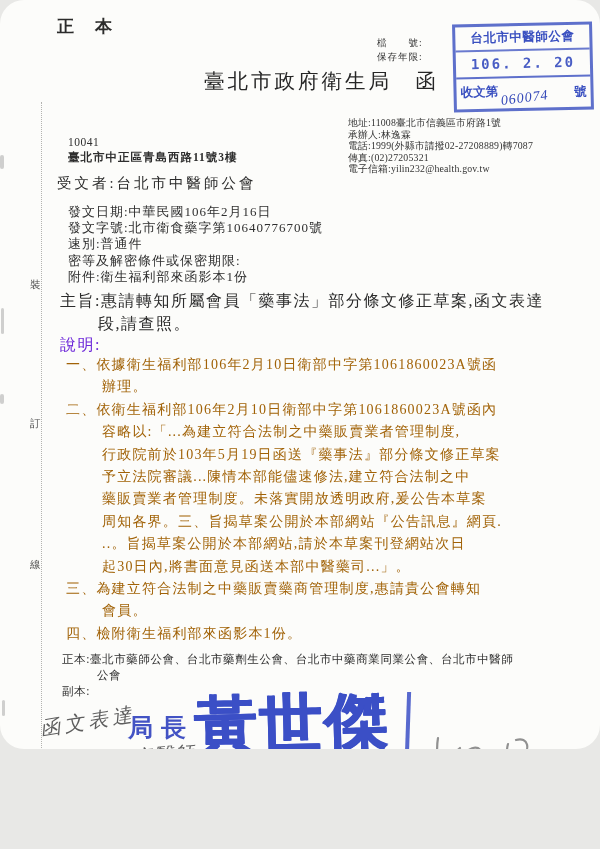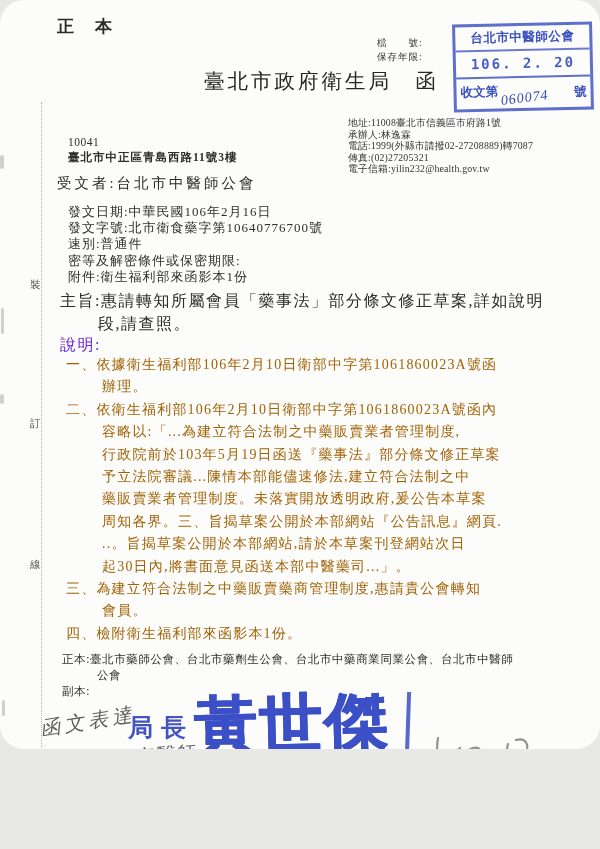--- a/index.html
+++ b/index.html
@@ -118,21 +118,21 @@
 
   <div class="abs meta">
     <div>發文日期:中華民國106年2月16日</div>
     <div>發文字號:北市衛食藥字第10640776700號</div>
     <div>速別:普通件</div>
     <div>密等及解密條件或保密期限:</div>
     <div>附件:衛生福利部來函影本1份</div>
   </div>
 
   <div class="abs subject">
-    <div>主旨:惠請轉知所屬會員「藥事法」部分條文修正草案,詳如說明</div>
+    <div>主旨:惠請轉知所屬會員「藥事法」部分條文修正草案,函文表達</div>
     <div class="wrap2">段,請查照。</div>
   </div>
   <div class="abs explain">說明:</div>
 
   <div class="abs body-lines">
     <div>一、依據衛生福利部106年2月10日衛部中字第1061860023A號函</div>
     <div class="cont">辦理。</div>
     <div>二、依衛生福利部106年2月10日衛部中字第1061860023A號函內</div>
     <div class="cont">容略以:「...為建立符合法制之中藥販賣業者管理制度,</div>
     <div class="cont">行政院前於103年5月19日函送『藥事法』部分條文修正草案</div>

